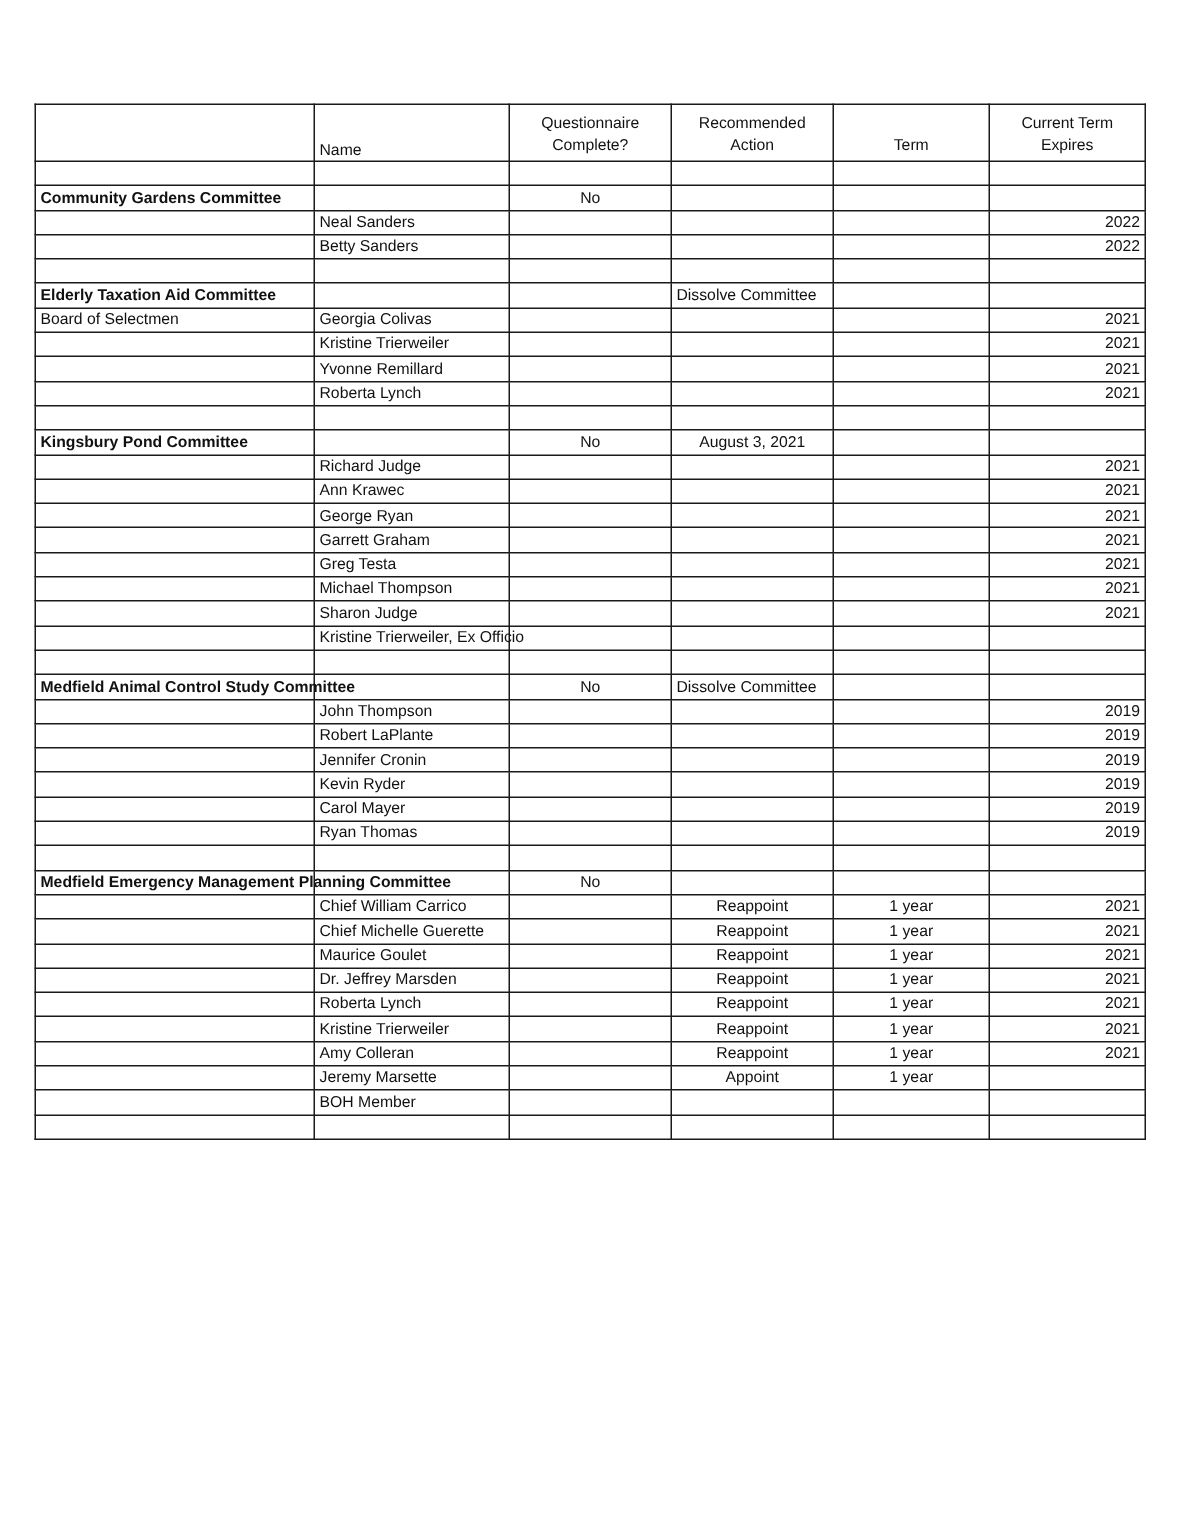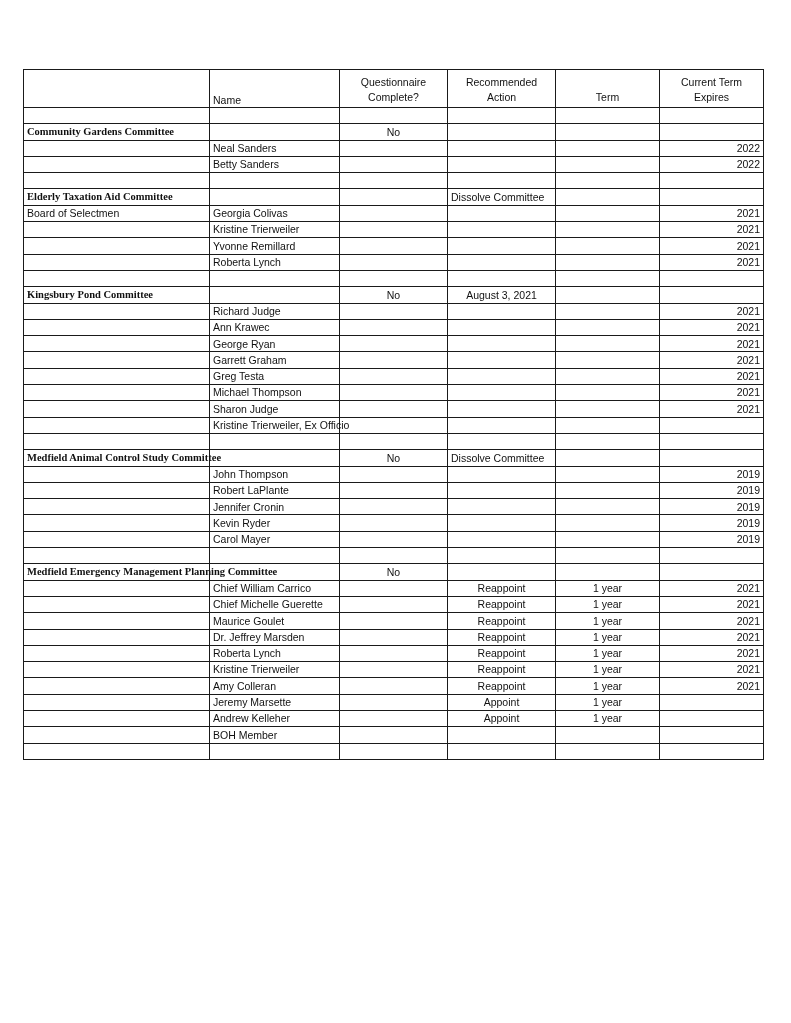--- a/index.html
+++ b/index.html
@@ -10,21 +10,21 @@
     border-collapse:collapse; table-layout:fixed;
     font-size:10.5px; line-height:1;
   }
   table.sheet td {
     border:1.2px solid #1a1a1a; padding:0 3px; height:15.3px;
     white-space:nowrap; overflow:visible; vertical-align:middle;
   }
   table.sheet tr.title-row td { height:16px; }
   table.sheet tr.header-row td { height:35px; vertical-align:bottom; padding-bottom:2px; }
   td.c { text-align:center; }
-  td.bold { font-weight:bold;font-family:Liberation Serif, serif; }
+  td.bold { font-weight:bold; }
   td.hdr { text-align:center; line-height:1.45;margin-top:42px; }
   td.term-exp { text-align:right; padding-left:20px; }
 </style>
 </head>
 <body>
 
 <table class="sheet">
   <colgroup>
     <col style="width:186px">
     <col style="width:130px">
@@ -253,20 +253,28 @@
       <tr>
         <td></td>
         <td>Carol Mayer</td>
         <td class="c"></td>
         <td class="c"></td>
         <td class="c"></td>
         <td class="term-exp">2019</td>
       </tr>
       <tr>
         <td></td>
+        <td>Ryan Thomas</td>
+        <td class="c"></td>
+        <td class="c"></td>
+        <td class="c"></td>
+        <td class="term-exp">2019</td>
+      </tr>
+      <tr>
+        <td></td>
         <td></td>
         <td class="c"></td>
         <td class="c"></td>
         <td class="c"></td>
         <td class="term-exp"></td>
       </tr>
       <tr>
         <td class="bold">Medfield Emergency Management Planning Committee</td>
         <td></td>
         <td class="c">No</td>
@@ -326,28 +334,20 @@
         <td></td>
         <td>Amy Colleran</td>
         <td class="c"></td>
         <td class="c">Reappoint</td>
         <td class="c">1 year</td>
         <td class="term-exp">2021</td>
       </tr>
       <tr>
         <td></td>
         <td>Jeremy Marsette</td>
-        <td class="c"></td>
-        <td class="c">Appoint</td>
-        <td class="c">1 year</td>
-        <td class="term-exp"></td>
-      </tr>
-      <tr>
-        <td></td>
-        <td>Andrew Kelleher</td>
         <td class="c"></td>
         <td class="c">Appoint</td>
         <td class="c">1 year</td>
         <td class="term-exp"></td>
       </tr>
       <tr>
         <td></td>
         <td>BOH Member</td>
         <td class="c"></td>
         <td class="c"></td>

